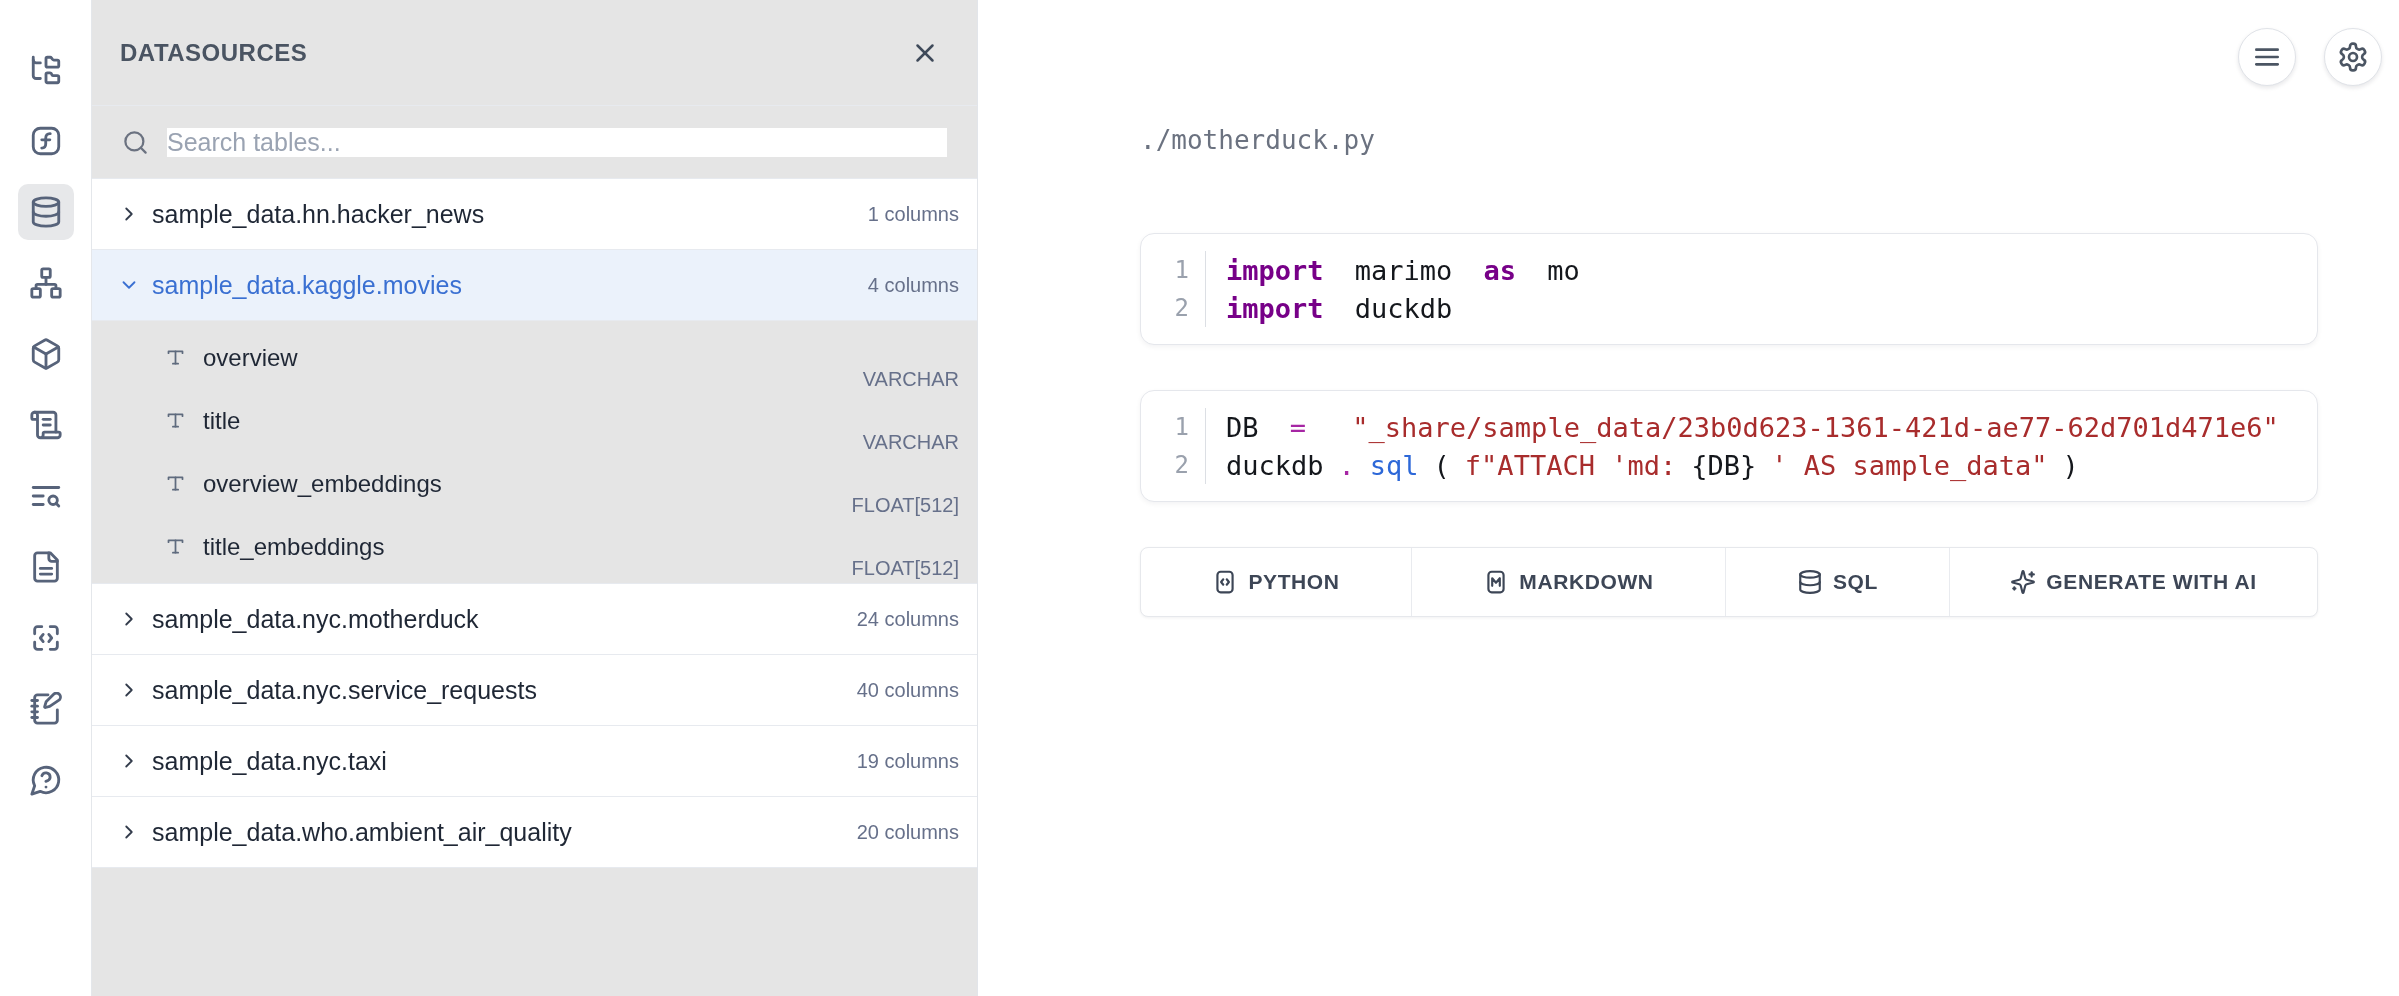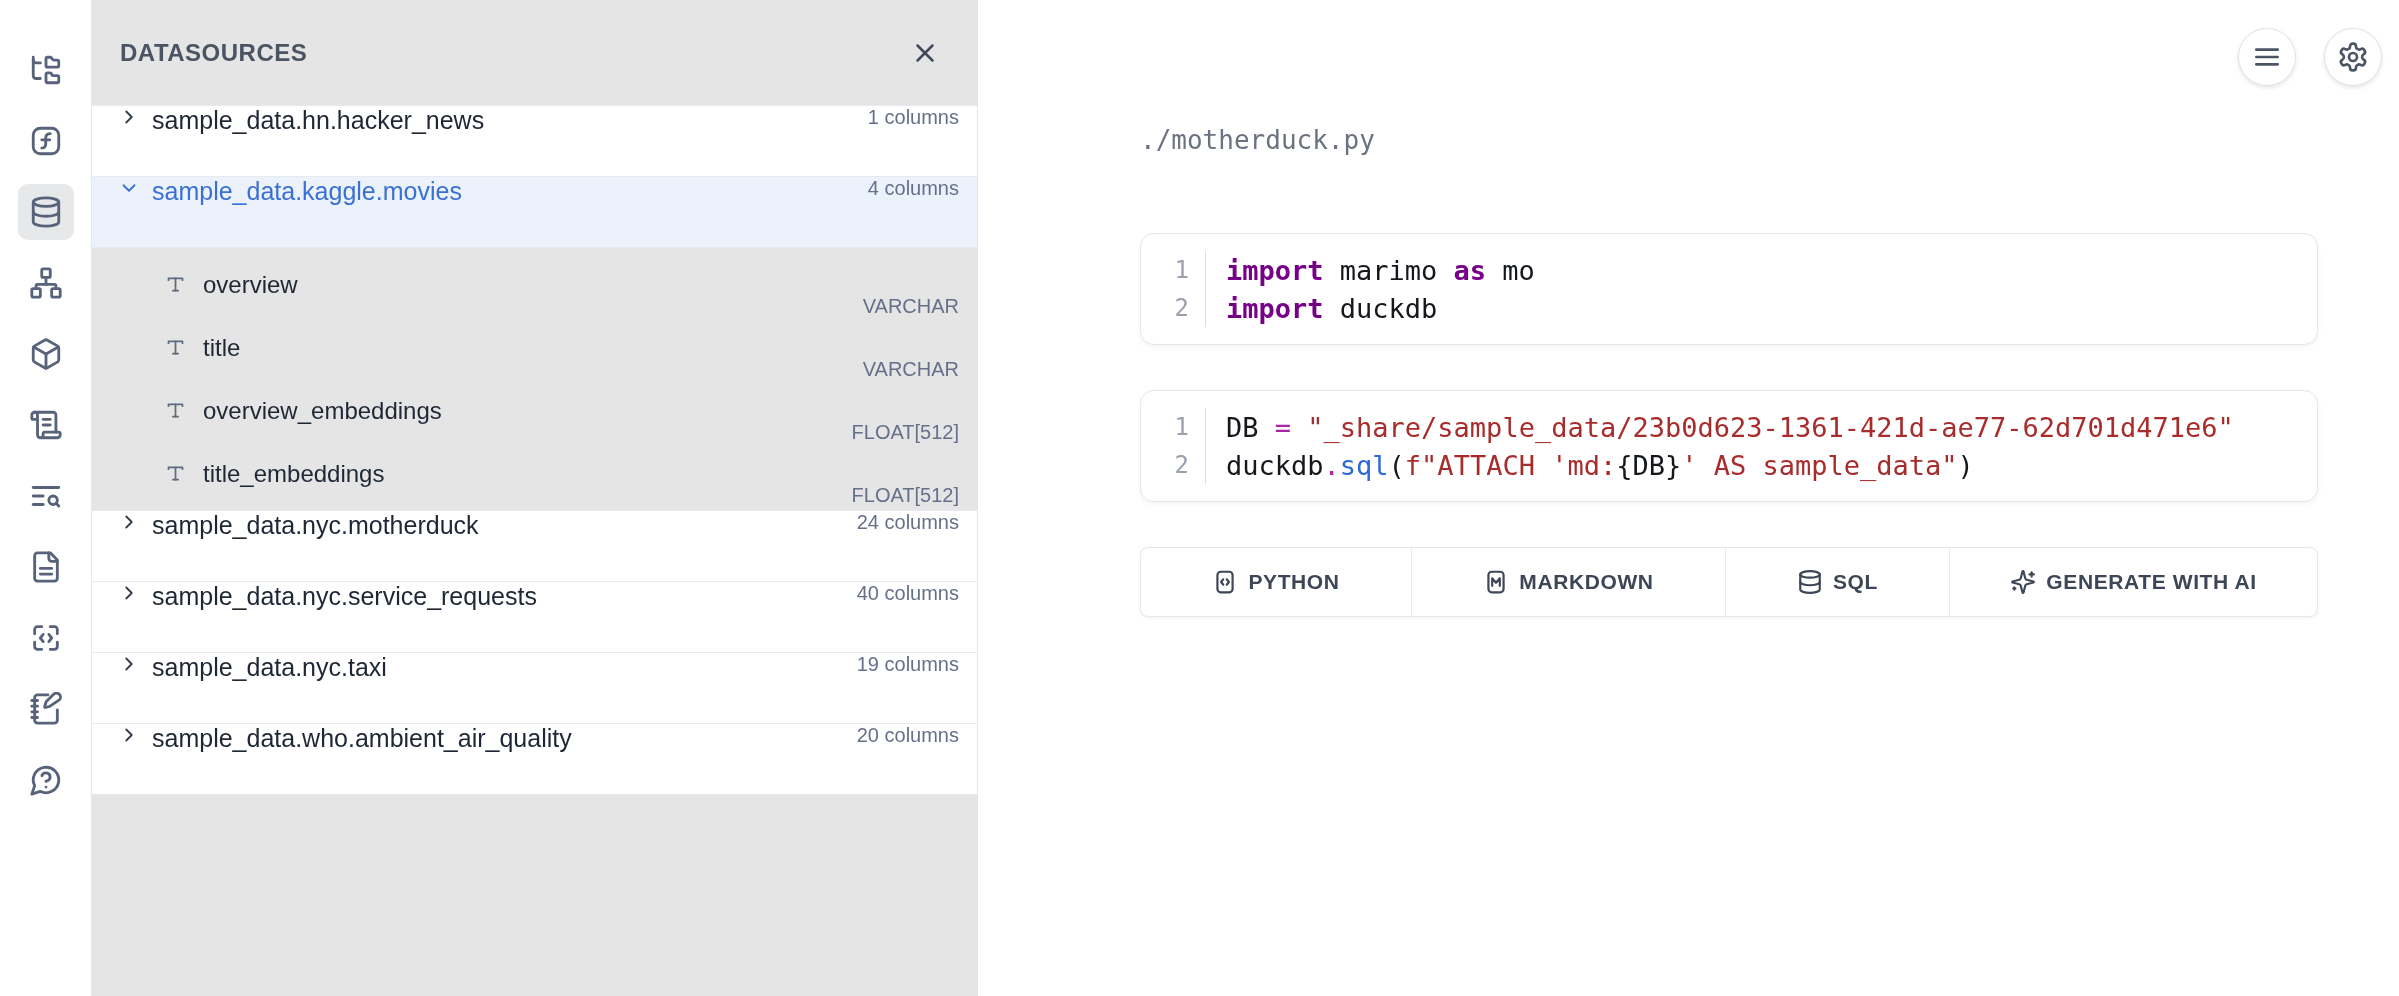--- a/index.html
+++ b/index.html
@@ -60,21 +60,21 @@
     border: none; outline: none; flex: 1;
     font-size: 25px; color: #374151;
     font-family: "Liberation Sans", sans-serif;
   }
   .search-input::placeholder { color: #9aa3b2; }
 
   .table-list { flex: 1; overflow: hidden; }
   .table-row {
     height: 71px;
     border-bottom: 1px solid #e7eaef;
-    display: flex; 
+    display: flex; align-items: center;
     padding: 0 18px 0 26px;
     background: #ffffff;
   }
   .table-row .chev { color: #333c4c; flex: 0 0 auto; }
   .tname { margin-left: 12px; font-size: 25px; color: #1f2735; flex: 1; white-space: nowrap; overflow: hidden; }
   .tcount { font-size: 20px; color: #66708a; white-space: nowrap; }
   .table-row.selected { background: #ebf2fb; }
   .table-row.selected .tname, .table-row.selected .chev { color: #3a70d2; }
 
   .fields { border-bottom: 1px solid #e7eaef; padding: 5px 0; }
@@ -121,21 +121,21 @@
     width: 64px; flex: 0 0 64px;
     text-align: right; padding-right: 16px;
     font-family: "DejaVu Sans Mono", monospace;
     font-size: 24px; color: #9aa1ad;
   }
   .lcode {
     border-left: 1px solid #dcdfe4;
     padding-left: 20px;
     align-self: stretch; display: flex; align-items: center;
     font-family: "DejaVu Sans Mono", monospace;
-    font-size: 27px; white-space: pre; color: #14171c;
+    font-size: 27px; white-space: pre; color: #14171c; gap: 15px;
   }
   .tok-kw { color: #770088; font-weight: 700; }
   .tok-op { color: #a626a4; }
   .tok-fn { color: #2d68d8; }
   .tok-str { color: #a82c2c; }
   .tok-plain { color: #14171c; }
 
   .add-bar {
     margin-top: 41px;
     height: 70px; width: 1178px;
@@ -256,20 +256,29 @@
 
 <section class="panel">
   <div class="panel-header">
     <div class="panel-title">DATASOURCES</div>
     <button class="close-btn">
         <svg width="30" height="30" viewBox="0 0 24 24" fill="none" stroke="currentColor" stroke-width="2" stroke-linecap="round" stroke-linejoin="round">
           <path d="M18 6 6 18"></path>
           <path d="m6 6 12 12"></path>
         </svg>
       </button>
+  </div>
+  <div class="search-row">
+    <span style="display:flex">
+        <svg width="27" height="27" viewBox="0 0 24 24" fill="none" stroke="currentColor" stroke-width="2" stroke-linecap="round" stroke-linejoin="round">
+          <circle cx="11" cy="11" r="8"></circle>
+          <path d="m21 21-4.3-4.3"></path>
+        </svg>
+      </span>
+    <input class="search-input" type="text" placeholder="Search tables..." style="">
   </div>
   <div class="table-list">
       <div class="table-row">
         <svg class="chev" width="22" height="22" viewBox="0 0 24 24" fill="none" stroke="currentColor" stroke-width="2" stroke-linecap="round" stroke-linejoin="round">
           <path d="m9 6 6 6-6 6"></path>
         </svg>
         <span class="tname">sample_data.hn.hacker_news</span>
         <span class="tcount">1 columns</span>
       </div>
       <div class="table-row selected">

